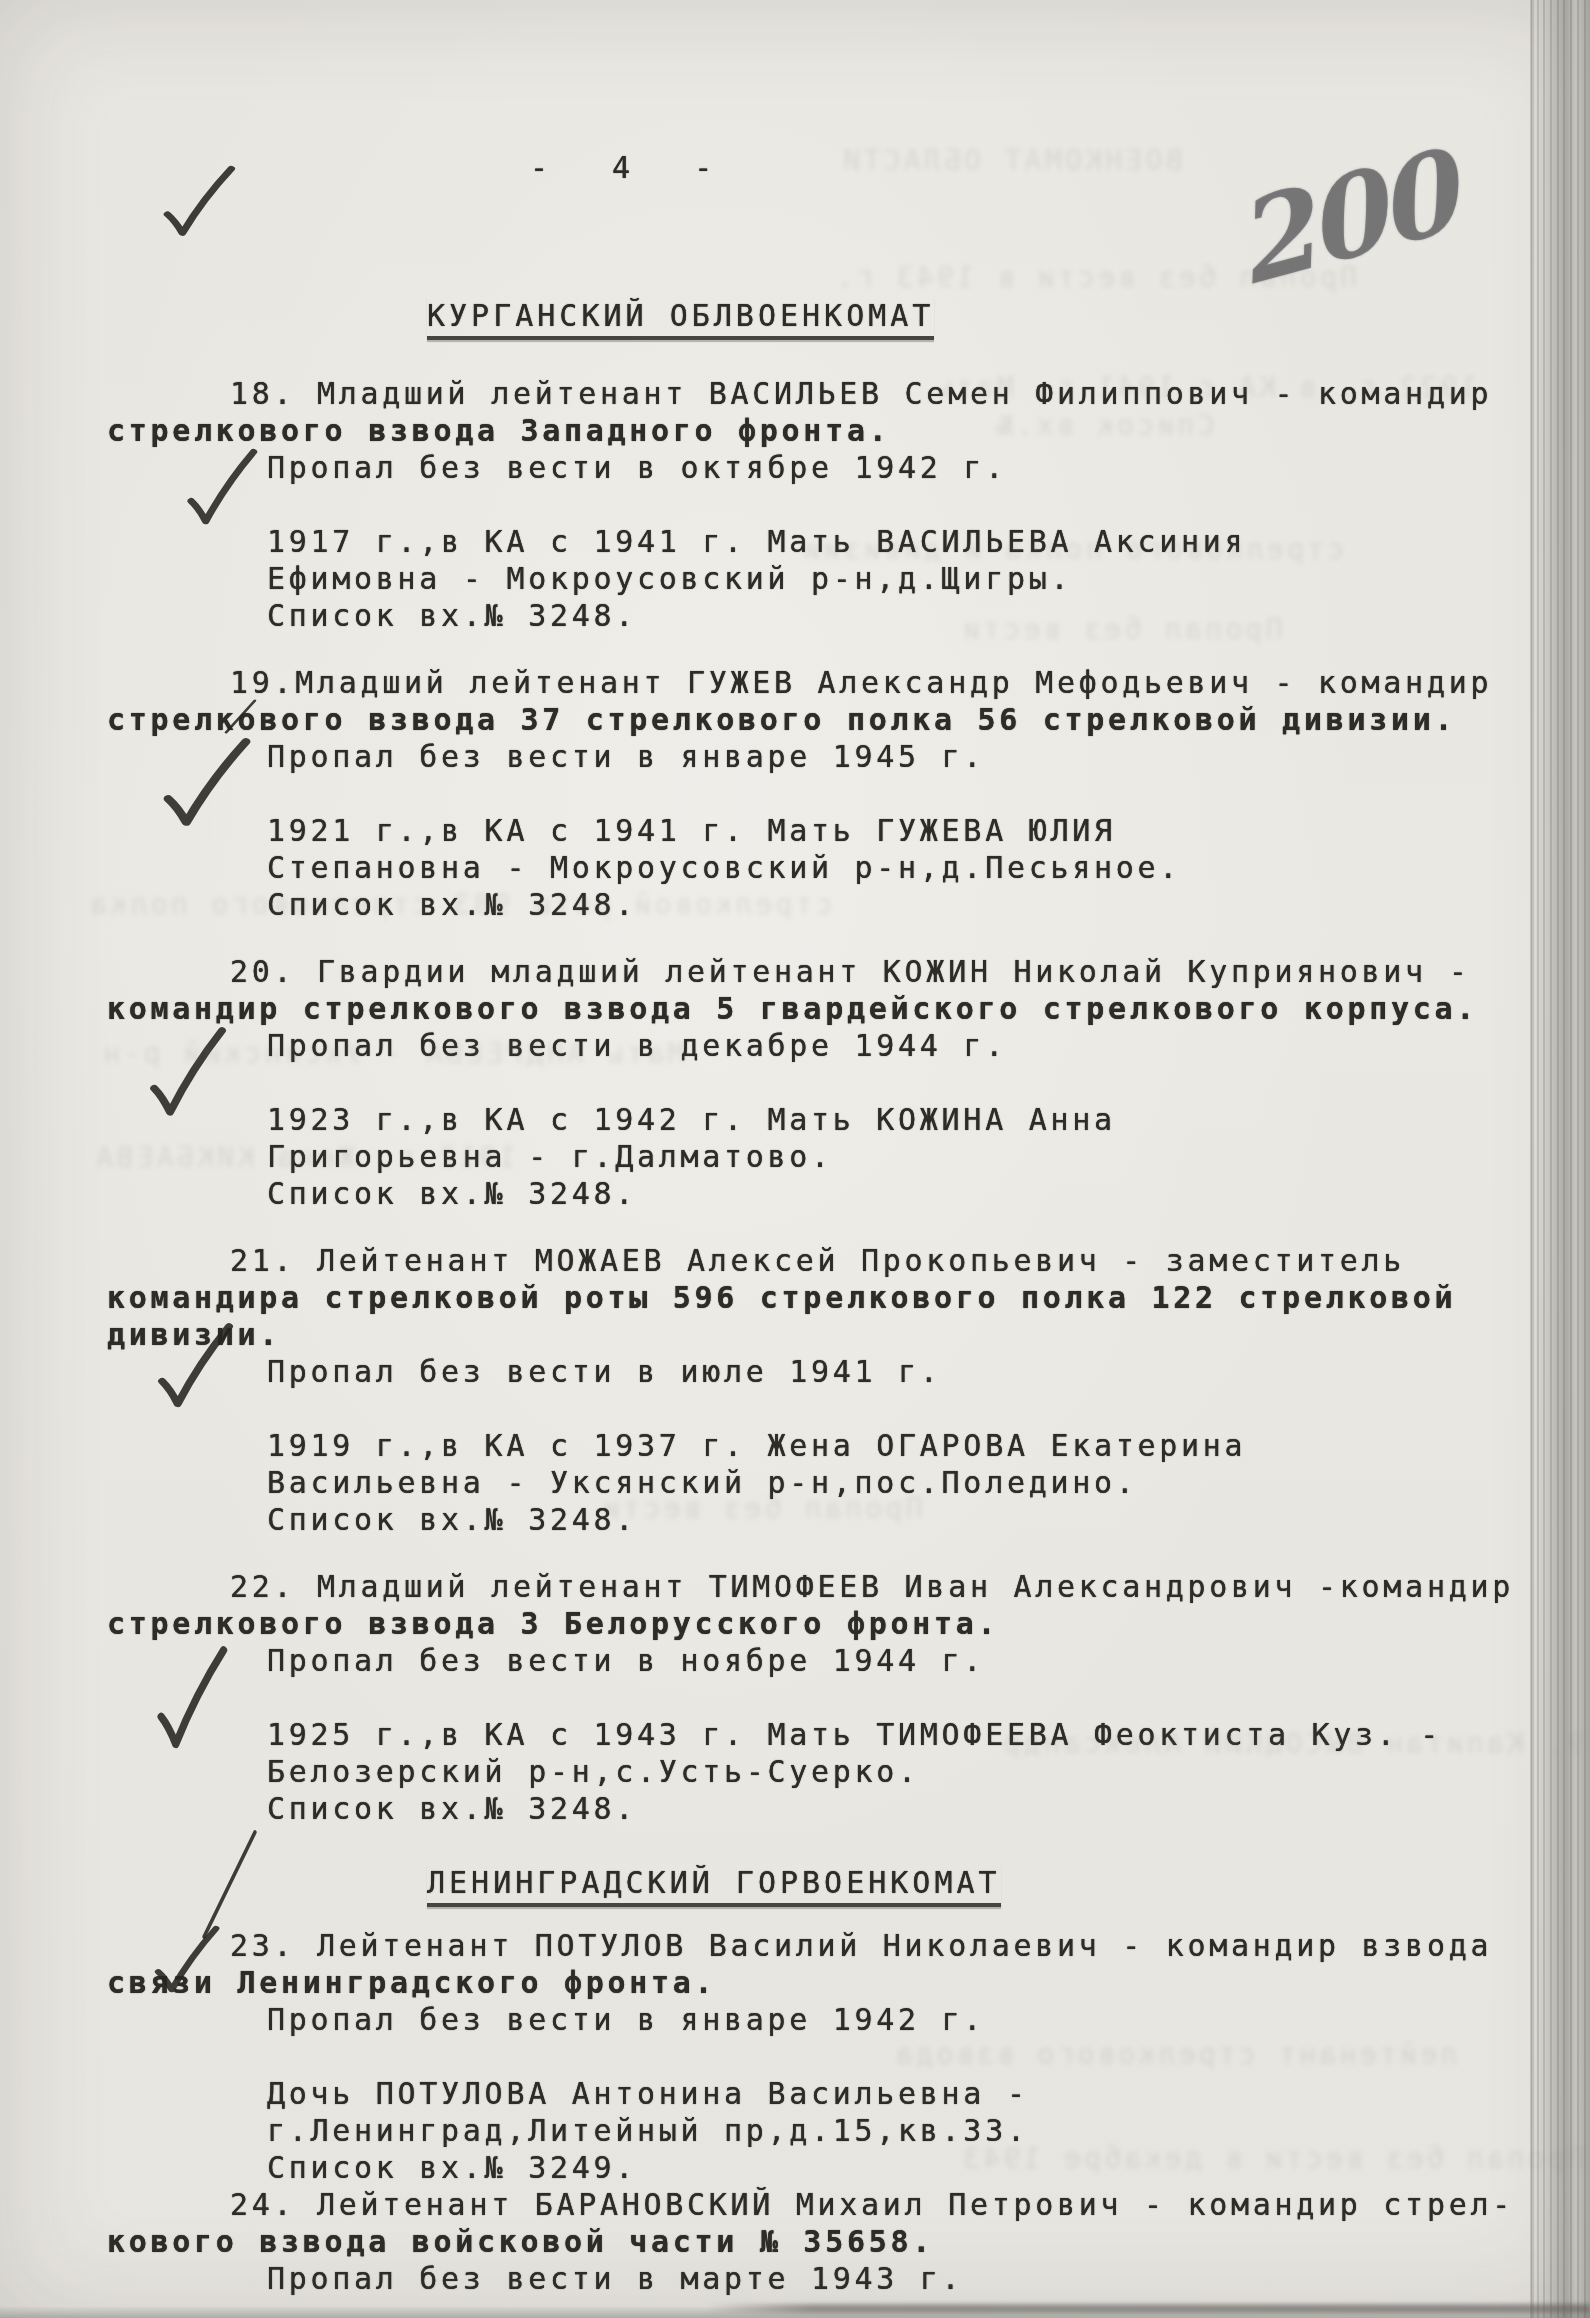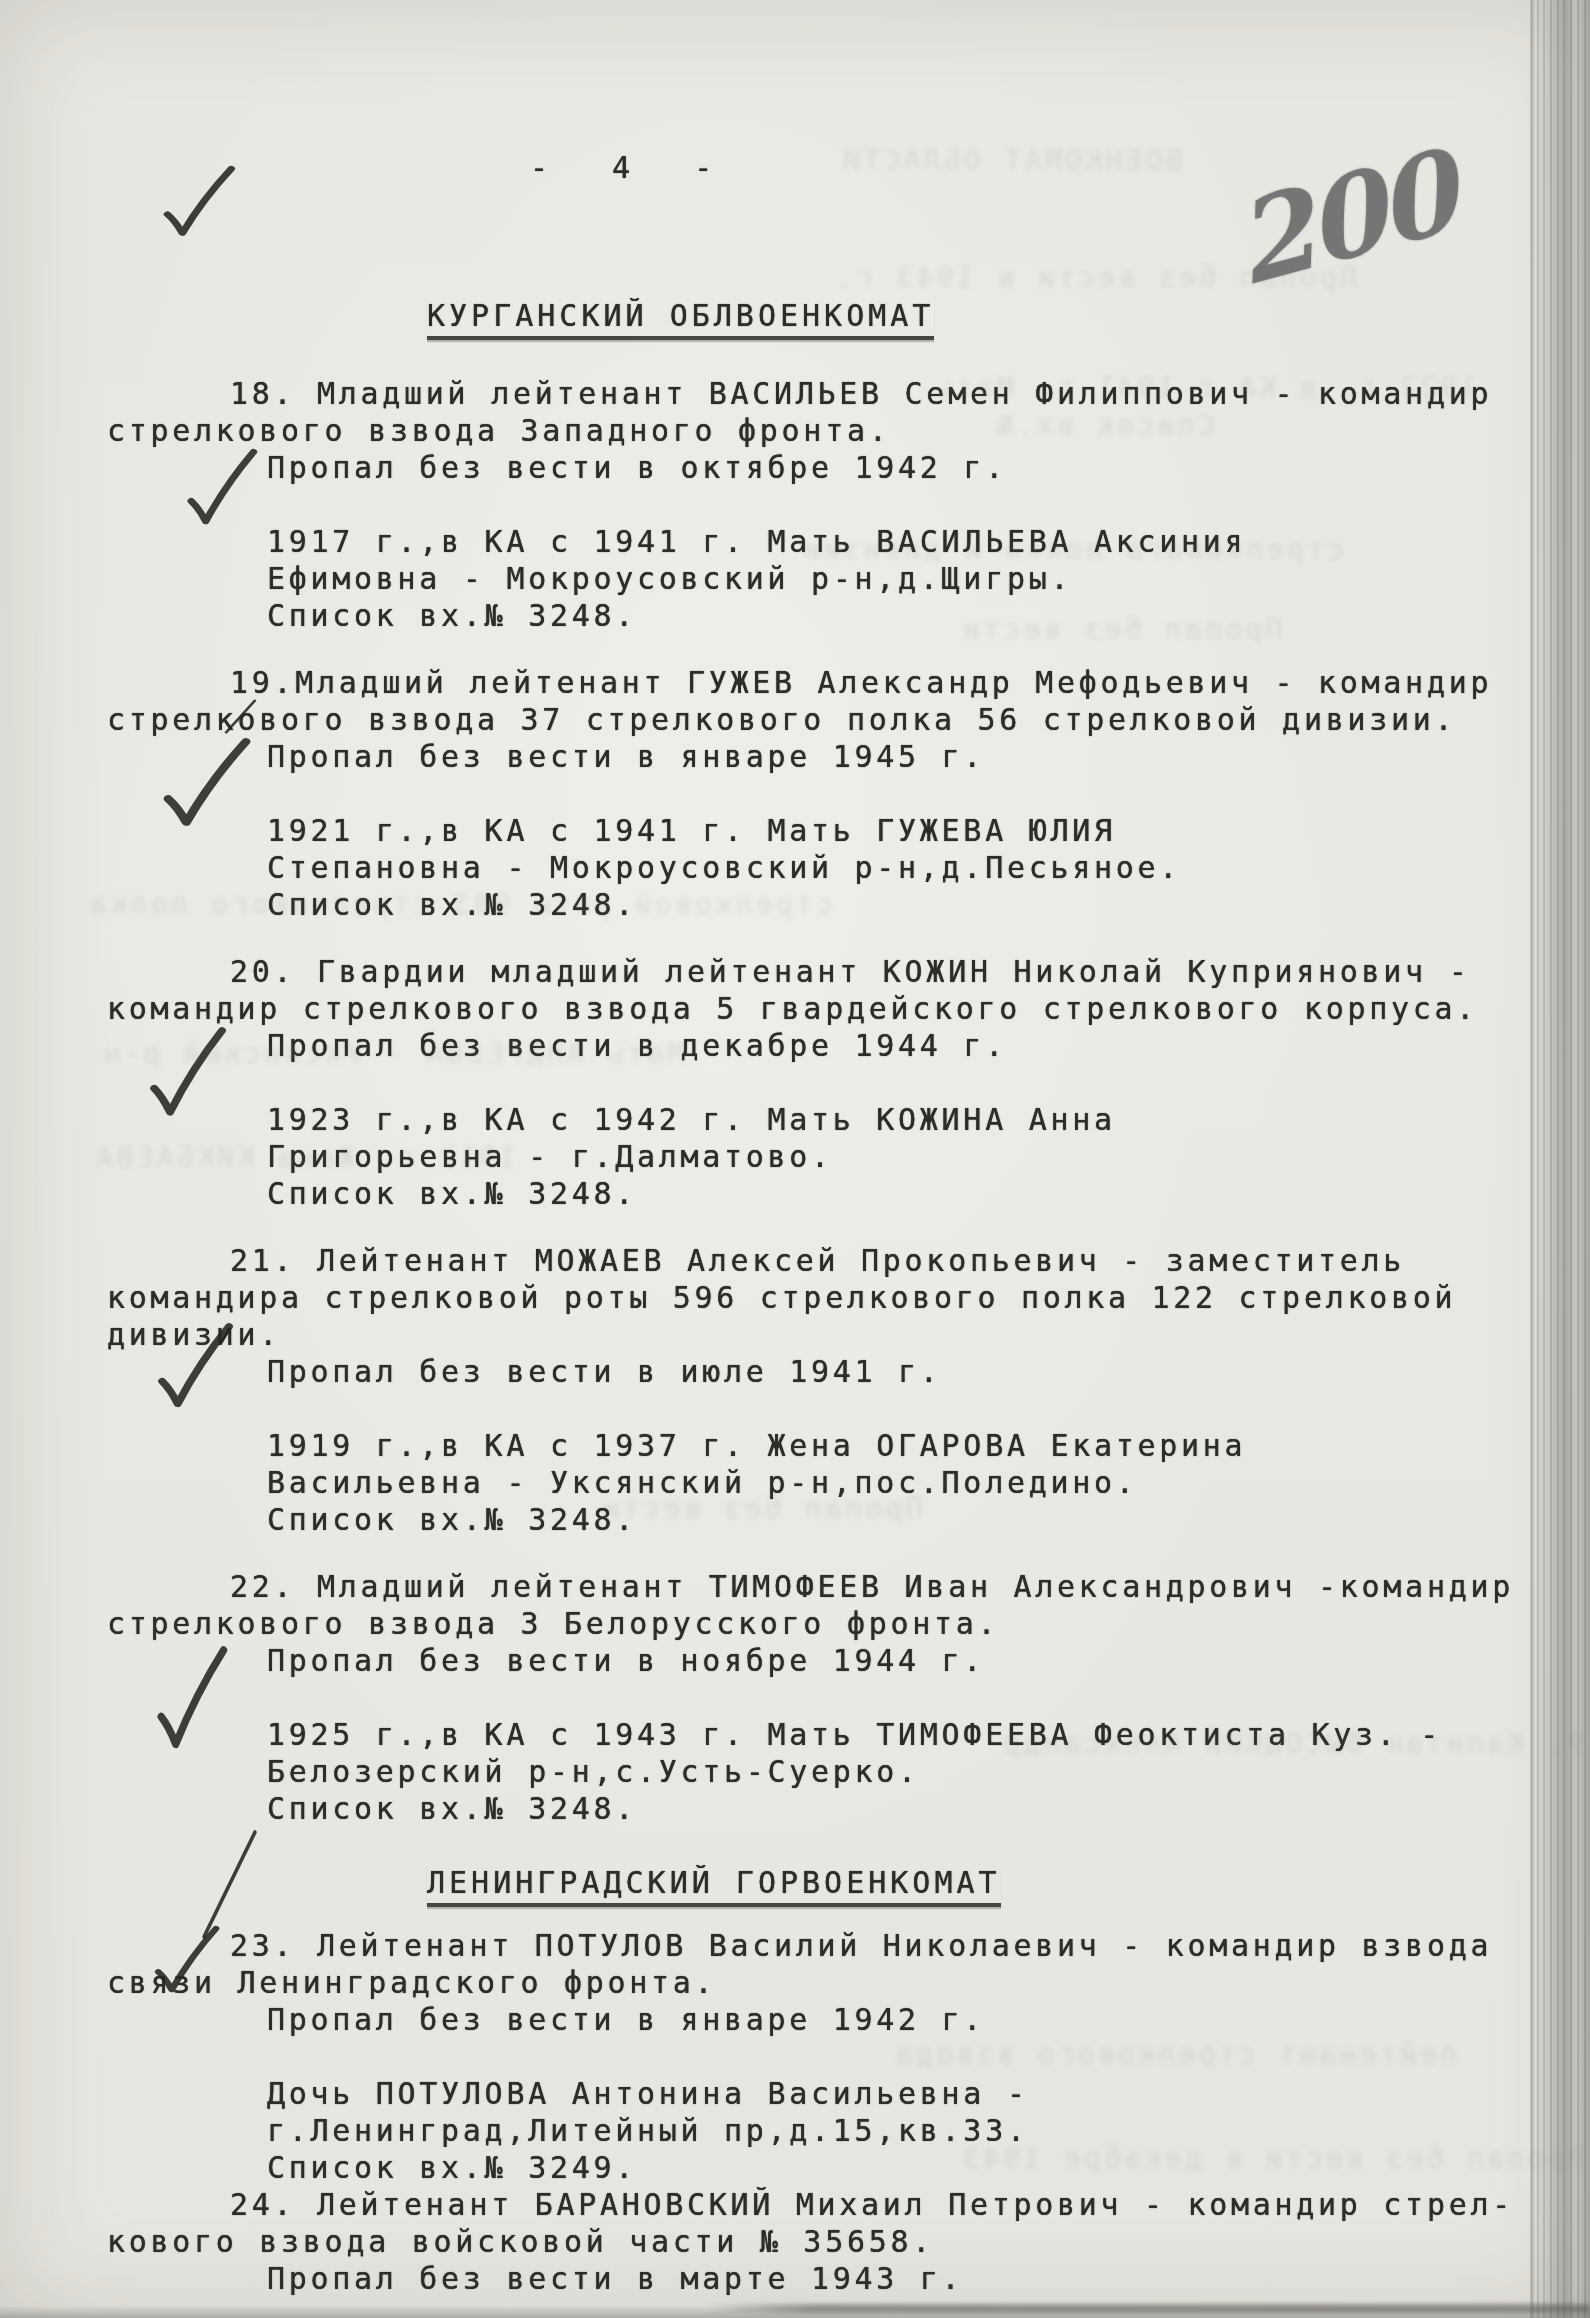--- a/index.html
+++ b/index.html
@@ -28,21 +28,21 @@
     font-weight:normal;letter-spacing:4px;
     border-bottom:4.7px solid rgba(42,40,37,.85);
     box-shadow:0 2px 0.7px rgba(42,40,37,.28);
     padding-bottom:2px;
   }
   .section-title.s1{margin-bottom:20px;}
   .entry{margin-top:30px;}
   .entry.first{margin-top:16px;}
   .entry.tight{margin-top:0;}
   .indent-num{padding-left:123px;}
-  .indent-left{padding-left:0;}
+  .indent-left{padding-left:0;font-weight:bold;}
   .indent-prop{padding-left:160px;}
   .details{margin-top:37px;}
   .indent-detail{padding-left:160px;}
   
   .handnote{
     position:absolute;left:1243px;top:150px;
     font-family:"DejaVu Serif","Liberation Serif",serif;
     font-style:italic;font-weight:600;
     font-size:112px;letter-spacing:-4.7px;
     color:rgba(99,98,101,.72);

